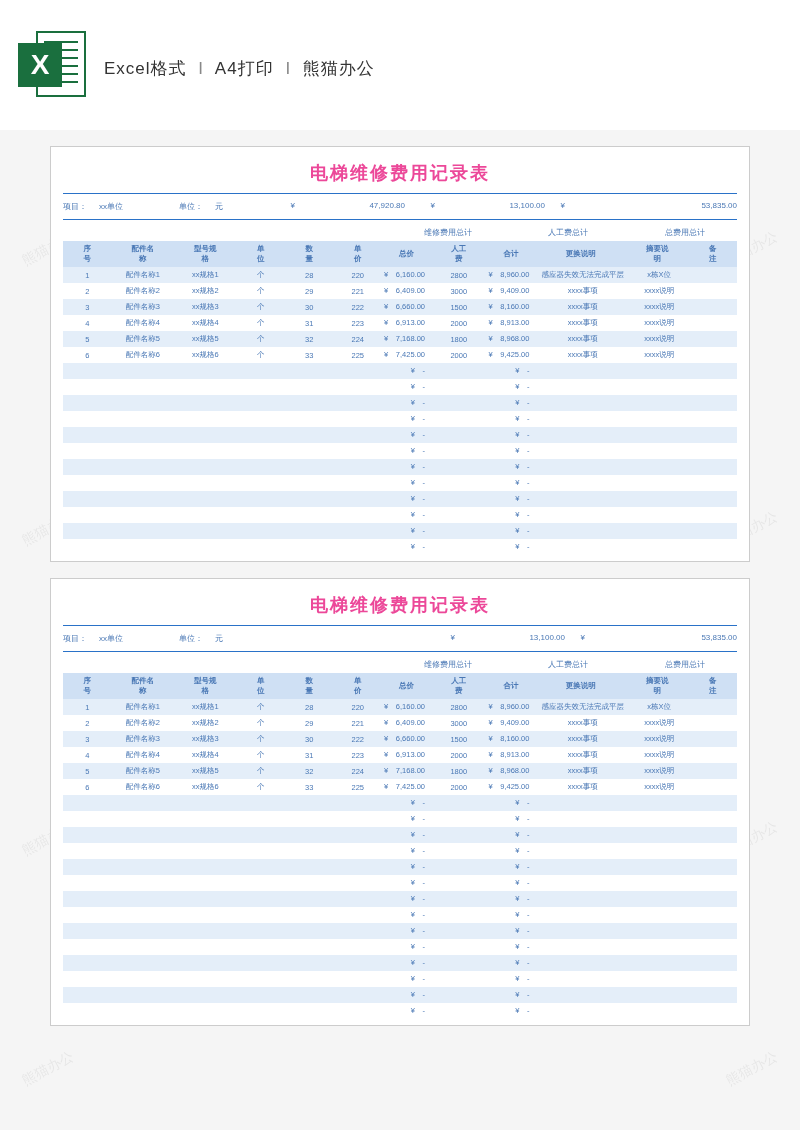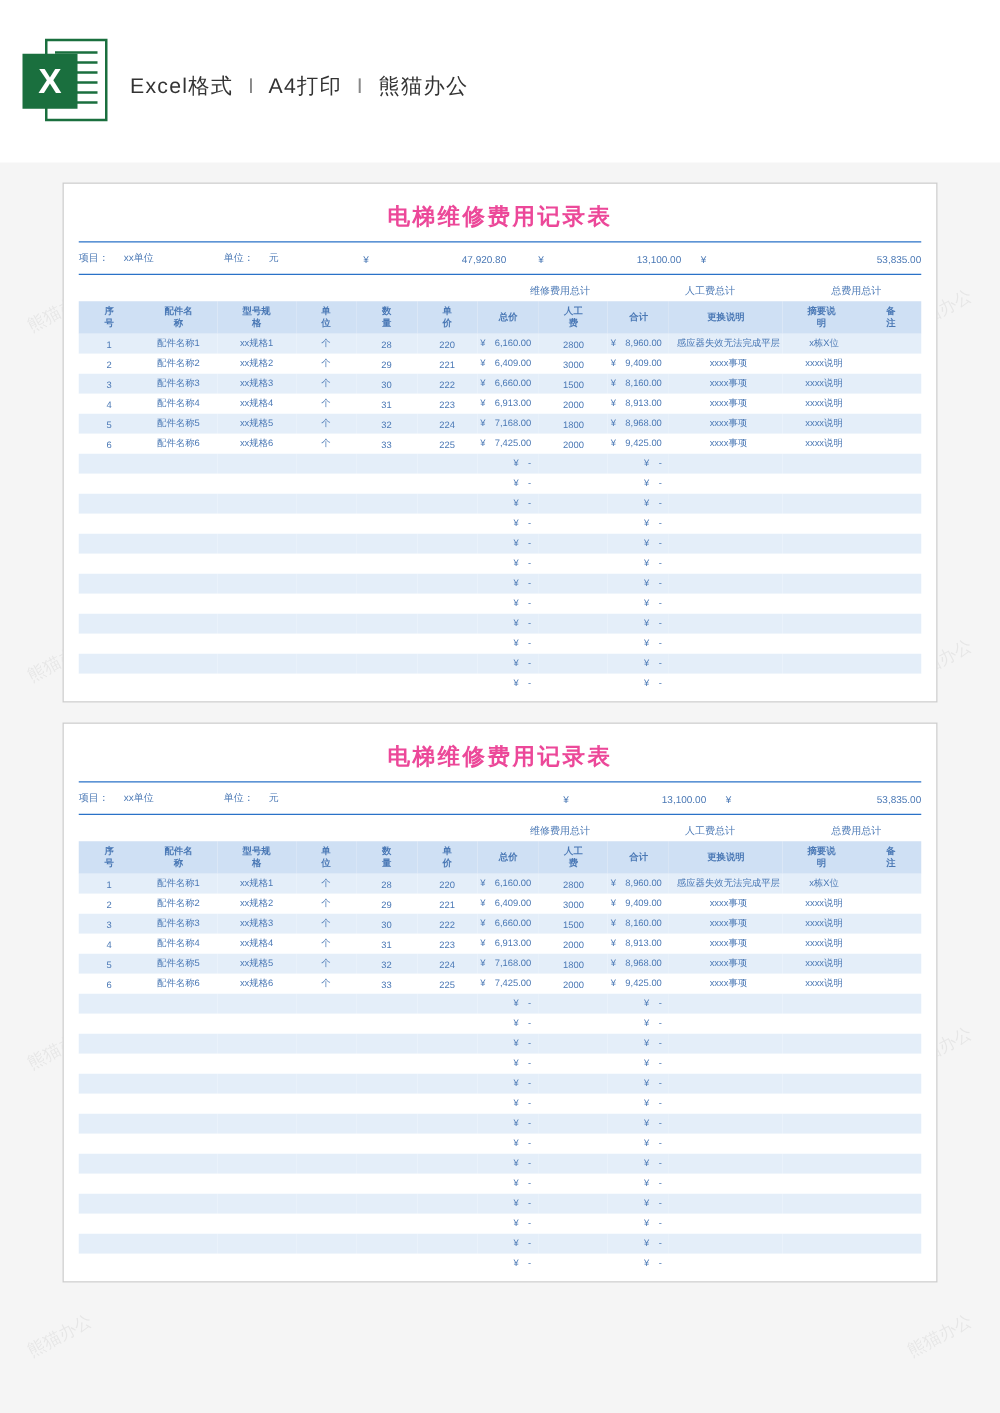--- a/index.html
+++ b/index.html
@@ -80,21 +80,21 @@
   }
   .hr {
     border-top: 1px solid #2a72c8;
     margin: 4px 0;
   }
   .meta-row, .sumlabel-row {
     display: flex;
     font-size: 8px;
     color: #4a78b5;
     padding: 3px 0;
-    align-items: flex-end;
+    align-items: flex-start;
   }
   .meta-row span, .sumlabel-row span { white-space: nowrap; }
   .tbl {
     width: 100%;
     border-collapse: collapse;
     font-size: 7.5px;
     color: #4a78b5;
   }
   .tbl th {
     background: #cfe0f4;

